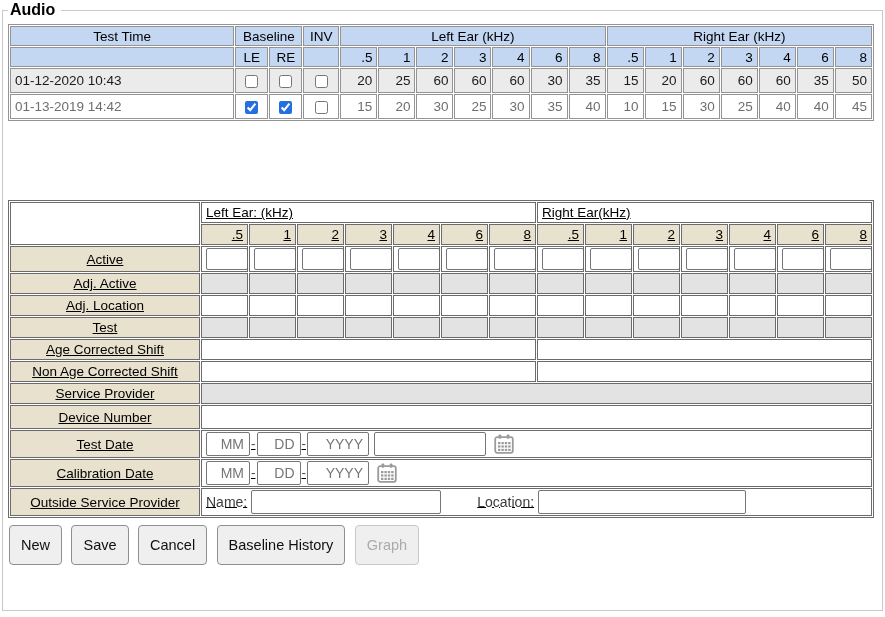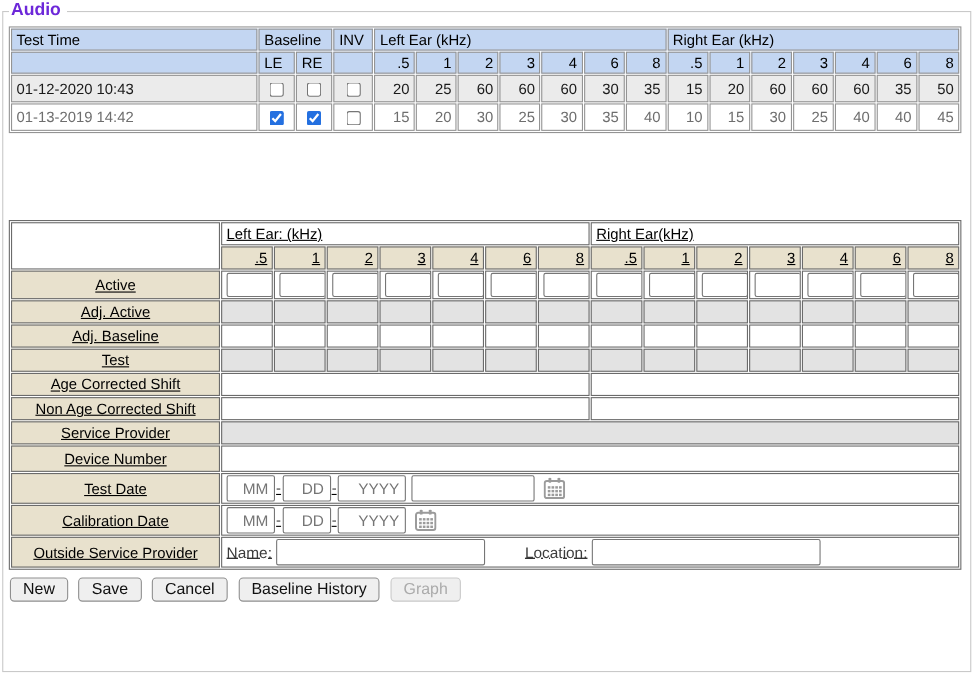--- a/index.html
+++ b/index.html
@@ -1,27 +1,27 @@
 <!DOCTYPE html>
 <html><head>
 <meta charset="utf-8">
 <style>
   * { box-sizing: border-box; }
   html,body { margin:0; padding:0; background:#fff; width:885px; height:617px; overflow:hidden;
     font-family:"Liberation Sans", sans-serif; color:#000; }
   fieldset { margin:1px 2px 0 2px; border:1px solid #c9c9c9; padding:4px 5px 0 5px; min-height:610px; }
-  legend { font-weight:bold; font-size:16px; color:#6d28d9; padding:0 6px 0 2px; }
+  legend { font-weight:bold; font-size:16px; color:#000000; padding:0 6px 0 2px; }
 
   table { border-collapse:separate; border-spacing:1px; table-layout:fixed; background:#fff; }
 
   
   .histT { width:866px; border:1px solid #949494; margin-top:1px; }
   .histT td { border:1px solid #949494; font-size:13.5px; padding:1px 4px; height:20px;
               overflow:hidden; white-space:nowrap; vertical-align:middle; }
-  .hb   { background:#c3d6f2; text-align:left; }
+  .hb   { background:#c3d6f2; text-align:center; }
   .hb.fq{ text-align:right; }
   .rowA td { background:#ebebeb; color:#1b1b1b; }
   .rowB td { background:#ffffff; color:#6e6e6e;margin-top:12px; }
   .rowA td, .rowB td { height:25px; }
   .cb  { text-align:center; padding:1px 2px; }
   .num { text-align:right; }
   input[type=checkbox] { width:13px; height:13px; margin:0; accent-color:#2470e0; vertical-align:middle; }
 
   
   .entT { width:866px; border:1px solid #6b6b6b; margin-top:79px;text-decoration:underline; }
@@ -41,21 +41,21 @@
   .w-mm { width:44px; } .w-dd { width:44px; } .w-yy { width:62px; }
   .w-aux { width:112px; margin-left:5px; }
   .w-name { width:190px; } .w-loc { width:208px; }
   .dash { color:#444; margin:0 1px; }
   .flabel { color:#3c3c3c; font-size:14px; margin-right:4px; vertical-align:middle; }
   .calico { vertical-align:middle; margin-left:8px; cursor:pointer; }
   input::placeholder { color:#757575; opacity:1; }
 
   
   .btnrow { margin:7px 0 0 1px; }
-  .btn { font-family:inherit; font-size:14.5px; height:22px; padding:1px 11px; margin-right:5px;
+  .btn { font-family:inherit; font-size:14.5px; height:40px; padding:1px 11px; margin-right:5px;
          background:#efefef; border:1px solid #8f8f8f; border-radius:4px; color:#101010; }
   .btn:disabled { color:#ababab; border-color:#c9c9c9; }
 </style>
 </head>
 <body>
 
 <fieldset>
   <legend>Audio</legend>
 
   <table class="histT">
@@ -218,21 +218,21 @@
       <td class="grayc"></td>
           <td class="grayc"></td>
       <td class="grayc"></td>
           <td class="grayc"></td>
       <td class="grayc"></td>
           <td class="grayc"></td>
       <td class="grayc"></td>
           <td class="grayc"></td>
     </tr>
     <tr>
-      <td class="lbl">Adj. Baseline</td>
+      <td class="lbl">Adj. Location</td>
       <td></td>
           <td></td>
       <td></td>
           <td></td>
       <td></td>
           <td></td>
       <td></td>
           <td></td>
       <td></td>
           <td></td>

